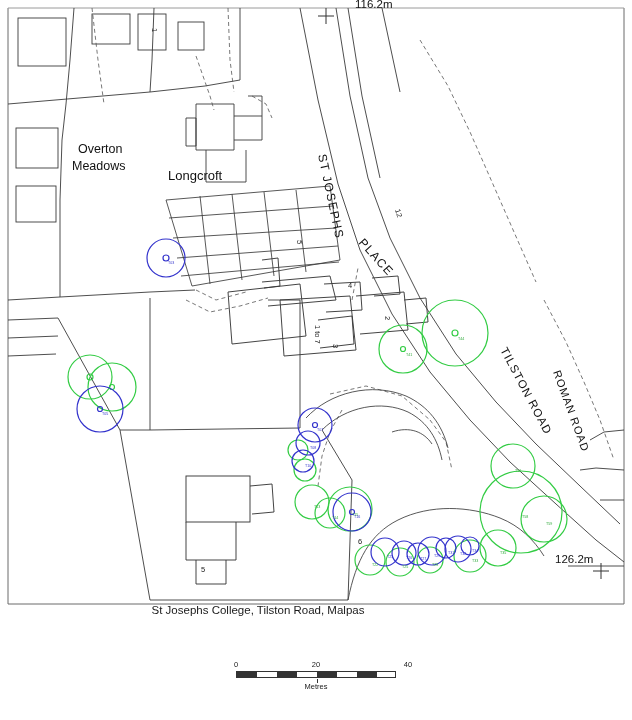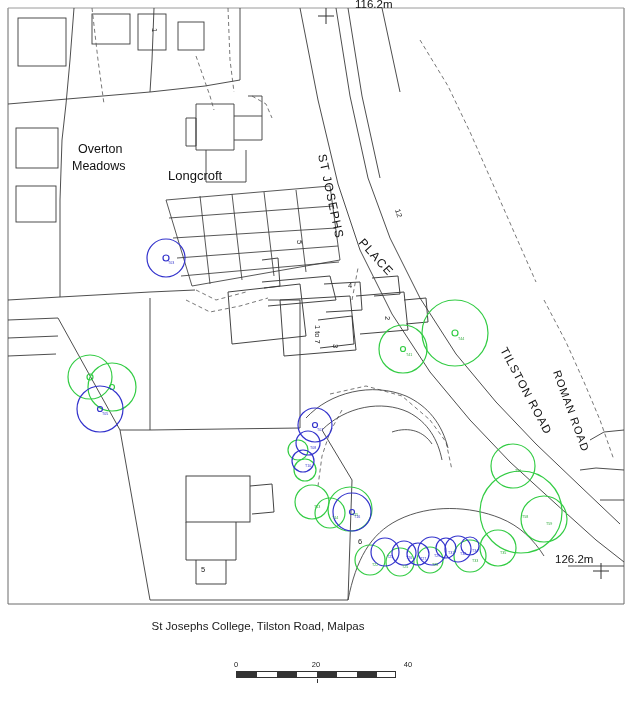--- a/index.html
+++ b/index.html
@@ -25,21 +25,21 @@
     width: 632px;
     height: 720px;
   }
   .lbl {
     font-family: "Liberation Sans", sans-serif;
     fill: #111111;
   }
   .caption {
     position: absolute;
     left: 0;
-    top: 620px;
+    top: 604px;
     width: 516px;
     text-align: center;
     font-size: 11.5px;
     color: #1a1a1a;
   }
   .scale-block {
     position: absolute;
     left: 0;
     top: 660px;
     width: 632px;
@@ -322,13 +322,14 @@
     <span class="n20">20</span>
     <span class="n40">40</span>
   </div>
   <div class="bar">
     <i class="s1"></i>
       <i class="s2"></i>
       <i class="s3"></i>
       <i class="s4"></i>
     <span class="bar-mid"></span>
   </div>
+  <div class="scale-unit">Metres</div>
 </div>
 
 </body></html>

